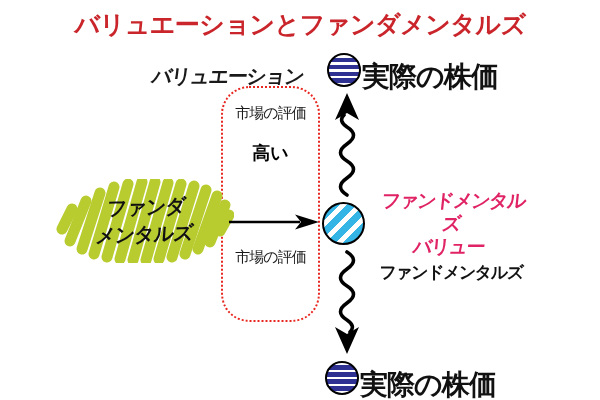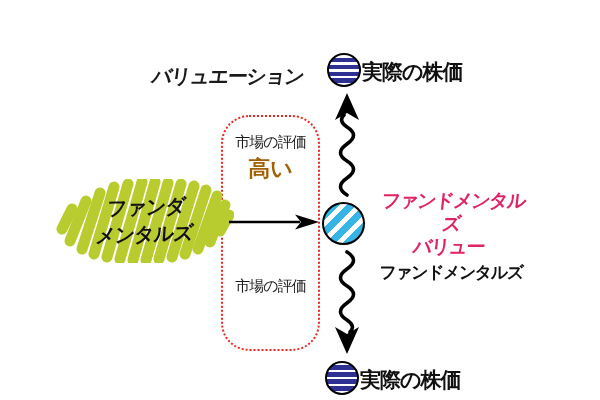--- a/index.html
+++ b/index.html
@@ -14,28 +14,28 @@
     color:#c9252b;
   }
   
   .valuation-label{
     position:absolute;left:152px;top:63px;
     font-size:20px;font-weight:bold;color:#1a1a1a;
     transform:skewX(-8deg);letter-spacing:-1.5px;
   }
   
   .eval-box{
-    position:absolute;left:221px;top:115px;width:99px;height:236px;
+    position:absolute;left:221px;top:86px;width:99px;height:236px;
     border:2.5px dotted #e8251f;border-radius:28px;box-sizing:border-box;
   }
   .eval-group{position:absolute;left:0;right:0;text-align:center;}
   .eval-group.high{top:16px;}
   .eval-group.low{top:160px;}
   .eval-caption{font-size:15px;font-weight:500;color:#1a1a1a;letter-spacing:-1px;}
-  .eval-value{margin-top:2px;font-size:22px;font-weight:bold;color:#a16207;letter-spacing:0px;}
+  .eval-value{margin-top:18px;font-size:18px;font-weight:bold;color:#000000;letter-spacing:0px;}
   
   .blob-wrap{position:absolute;left:56px;top:179px;width:178px;height:84px;}
   .blob-wrap svg{position:absolute;left:0;top:0;}
   .blob-text{
     position:absolute;left:0;top:0;width:100%;height:100%;
     display:flex;flex-direction:column;align-items:center;justify-content:center;
     font-size:20px;font-weight:bold;color:#111;line-height:1.35;
     transform:rotate(-2deg) skewX(-6deg);letter-spacing:-1px;
   }
   
@@ -49,38 +49,39 @@
     width:34px;height:34px;
     background:repeating-linear-gradient(180deg,#ffffff 0 2.5px,#2e3192 2.5px 7px);
   }
   .circle.navy.top{left:327px;top:53px;}
   .circle.navy.bottom{left:325px;top:361px;}
   .circle.cyan{
     left:322px;top:202px;width:43px;height:43px;
     background:repeating-linear-gradient(135deg,#ffffff 0 4.5px,#35b5e5 4.5px 12px);
   }
   
-  .actual-label{position:absolute;font-size:21px;font-weight:600;color:#111;letter-spacing:-1px;}
+  .actual-label{position:absolute;font-size:28px;font-weight:600;color:#111;letter-spacing:-1px;}
   .actual-label.top{left:362px;top:58px;}
   .actual-label.bottom{left:360px;top:366px;}
   
   .fv-block{
     position:absolute;left:372px;top:189px;width:158px;text-align:center;
   }
   .fv-title{
     font-size:19px;font-weight:bold;color:#e02365;
     transform:skewX(-6deg);letter-spacing:-1.5px;line-height:1.2;
   }
   .fv-sub{margin-top:4px;font-size:17px;font-weight:600;color:#111;letter-spacing:-1.5px;}
 </style>
 </head>
 <body>
 
 <div class="canvas">
 
+  <h1 class="title">バリュエーションとファンダメンタルズ</h1>
 
   <div class="valuation-label">バリュエーション</div>
 
   <div class="eval-box">
     <div class="eval-group high">
       <div class="eval-caption">市場の評価</div>
       <div class="eval-value">高い</div>
     </div>
     <div class="eval-group low">
       <div class="eval-caption">市場の評価</div>

